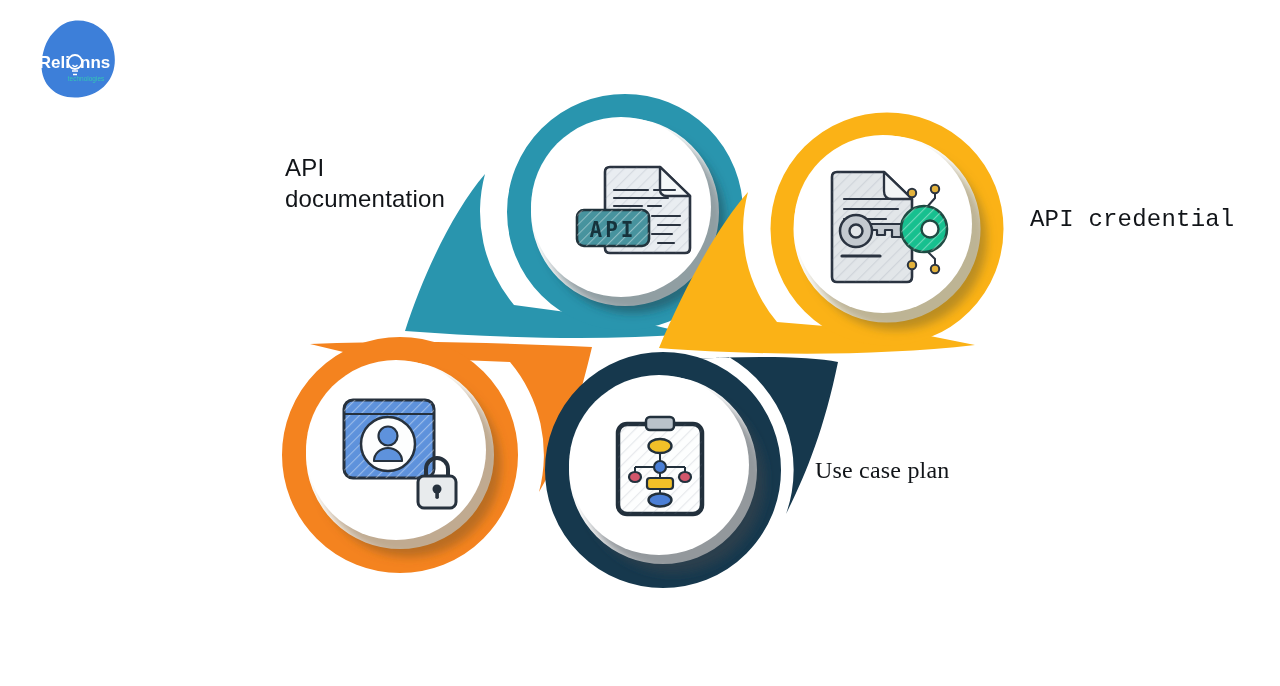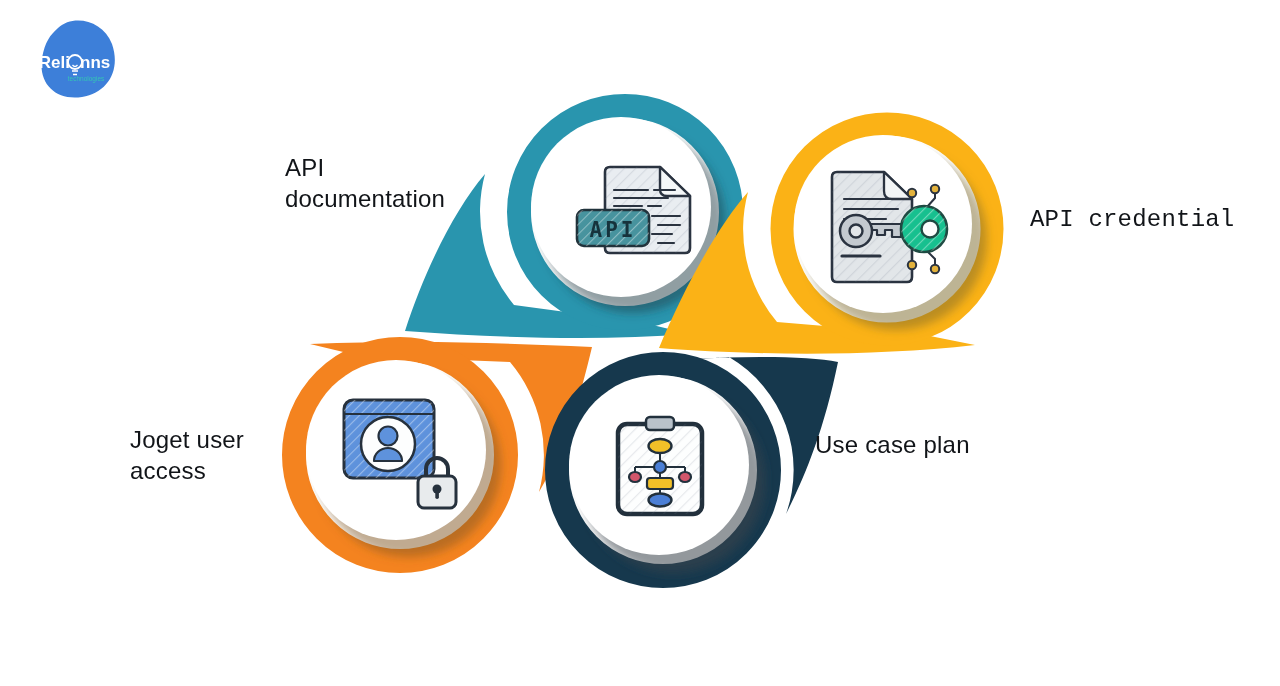--- a/index.html
+++ b/index.html
@@ -152,17 +152,15 @@
       <circle cx="47" cy="52" r="7"></circle>
       <path d="M44 61 h6 M45 64.5 h4" stroke-width="1.5"></path>
       <path d="M44.5 55 q2.5 3 5 0" stroke-width="1.3"></path>
     </g>
     <text x="58" y="71" text-anchor="middle" font-family="Liberation Sans, sans-serif" font-size="6.5" fill="#35C4B5">technologies</text>
   </svg>
 
   <div class="label" style="left:285px; top:152px; width:210px;">API
 documentation</div>
   <div class="label" style="left:1030px; top:204px; width:220px;font-family:Liberation Mono, monospace;">API credential</div>
-  <div class="label" style="left:130px; top:424px; width:180px;">Joget user
-access</div>
-  <div class="label" style="left:815px; top:429px; width:220px;">Use case plan</div>
+  <div class="label" style="left:815px; top:455px; width:220px;font-family:Liberation Serif, serif;">Use case plan</div>
 
 </div>
 
 </body></html>

